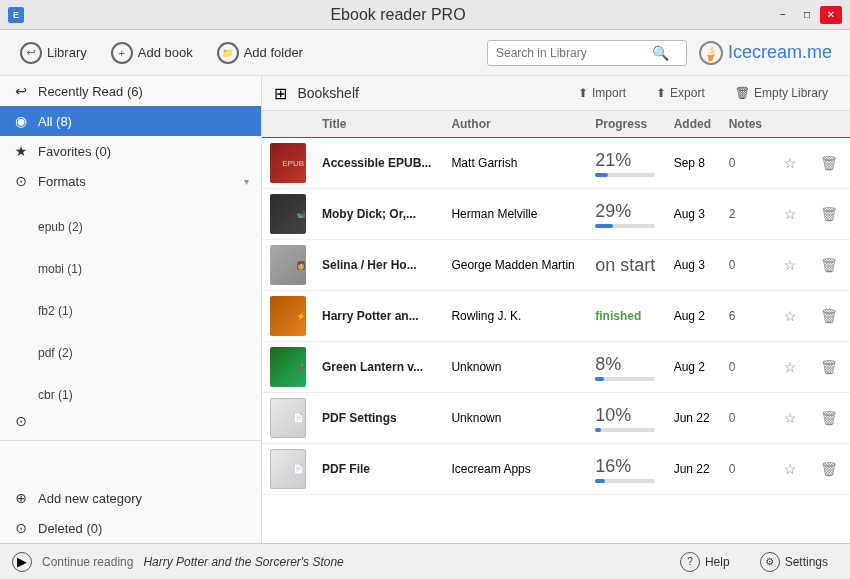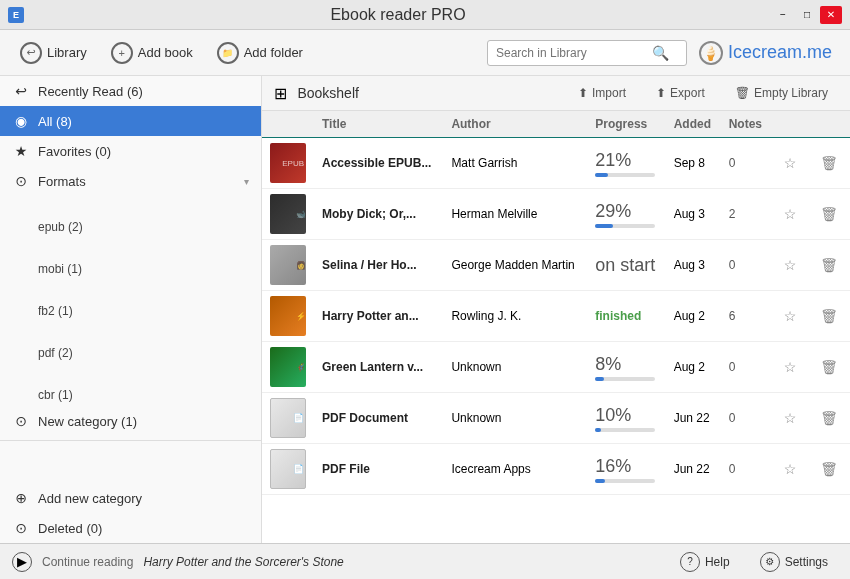--- a/index.html
+++ b/index.html
@@ -214,21 +214,20 @@
       </div>
       <div class="sidebar-sub-item">
         <span>pdf (2)</span>
       </div>
       <div class="sidebar-sub-item">
         <span>cbr (1)</span>
       </div>
     </div>
     <div class="sidebar-item">
       <span class="s-icon">⊙</span>
-      <span class="s-label">New category (1)</span>
     </div>
     <div class="sidebar-divider"></div>
     <div class="sidebar-bottom">
       <div class="sidebar-item">
         <span class="s-icon">⊕</span>
         <span class="s-label">Add new category</span>
       </div>
       <div class="sidebar-item">
         <span class="s-icon">⊙</span>
         <span class="s-label">Deleted (0)</span>
@@ -419,21 +418,21 @@
       <button class="action-btn">🗑</button>
     </td>
   </tr>
             <tr>
     <td>
       <div class="book-cover-img cover-doc">
                   <span style="color:#888;font-size:9px;text-align:center;">📄</span>
                 </div>
     </td>
     <td>
-      <span class="book-title">PDF Document</span>
+      <span class="book-title">PDF Settings</span>
     </td>
     <td>
       <span>Unknown</span>
     </td>
     <td>
       <span class="progress-cell">10%</span>
       <div class="progress-bar-wrap">
                   <div class="progress-bar" style="width:10%"></div>
                 </div>
     </td>

